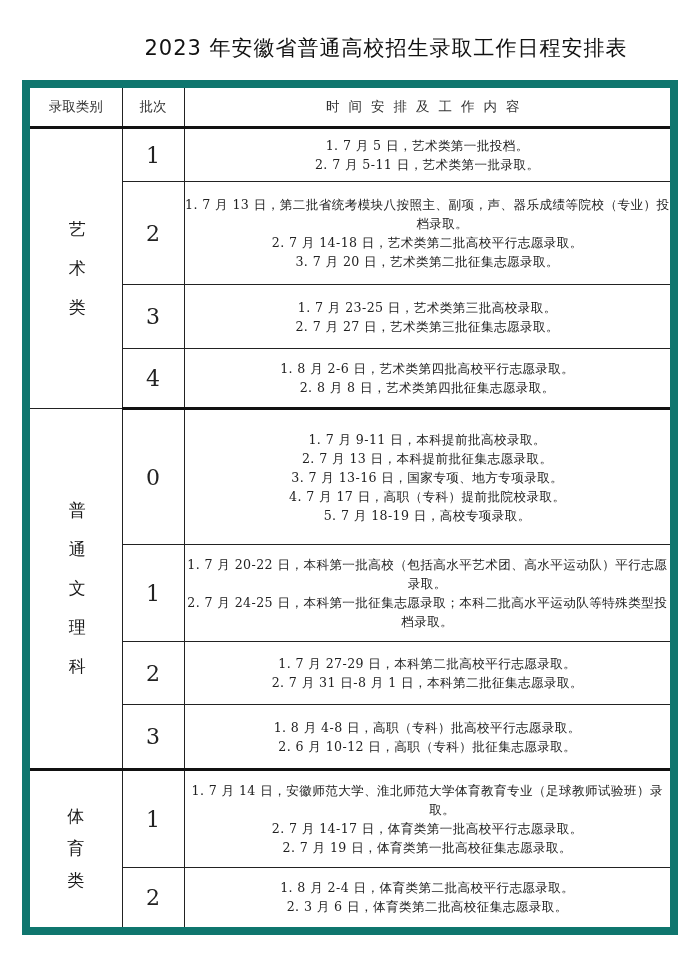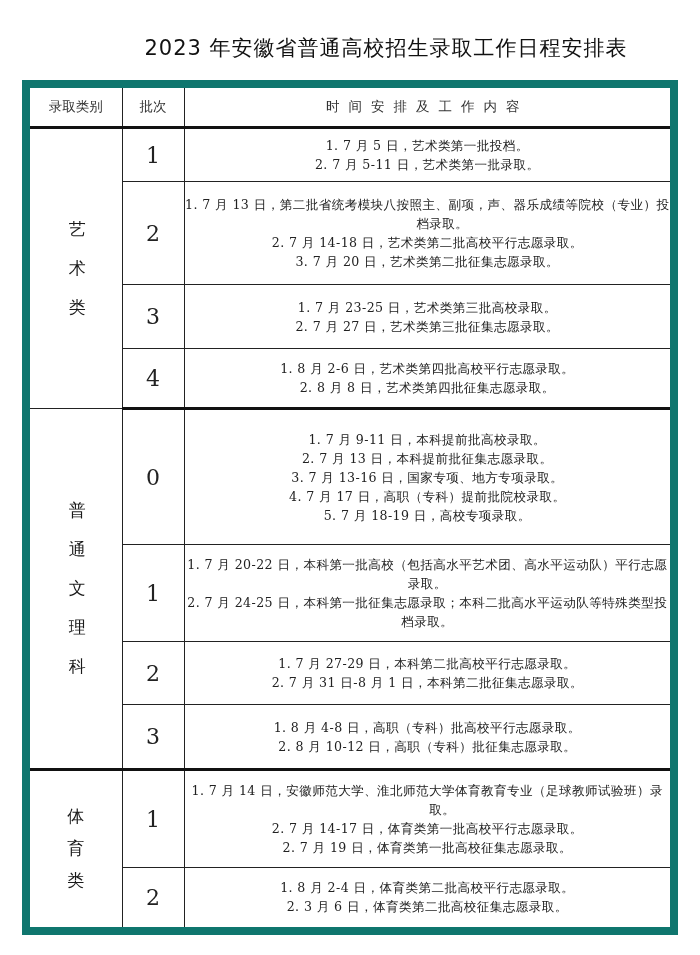--- a/index.html
+++ b/index.html
@@ -98,21 +98,21 @@
       <td class="batch">2</td>
       <td class="content">
         <span class="item">1. 7 月 27-29 日，本科第二批高校平行志愿录取。</span>
         <span class="item">2. 7 月 31 日-8 月 1 日，本科第二批征集志愿录取。</span>
       </td>
     </tr>
     <tr class="group-end" style="height:65px">
       <td class="batch">3</td>
       <td class="content">
         <span class="item">1. 8 月 4-8 日，高职（专科）批高校平行志愿录取。</span>
-        <span class="item">2. 8 月 10-12 日，高职（专科）批征集志愿录取。</span>
+        <span class="item">2. 6 月 10-12 日，高职（专科）批征集志愿录取。</span>
       </td>
     </tr>
 
     <tr style="height:98px">
       <td class="cat narrow" rowspan="2"><span class="vt">体育类</span></td>
       <td class="batch">1</td>
       <td class="content">
         <span class="item hang">1. 7 月 14 日，安徽师范大学、淮北师范大学体育教育专业（足球教师试验班）录取。</span>
         <span class="item">2. 7 月 14-17 日，体育类第一批高校平行志愿录取。</span>
         <span class="item">2. 7 月 19 日，体育类第一批高校征集志愿录取。</span>

